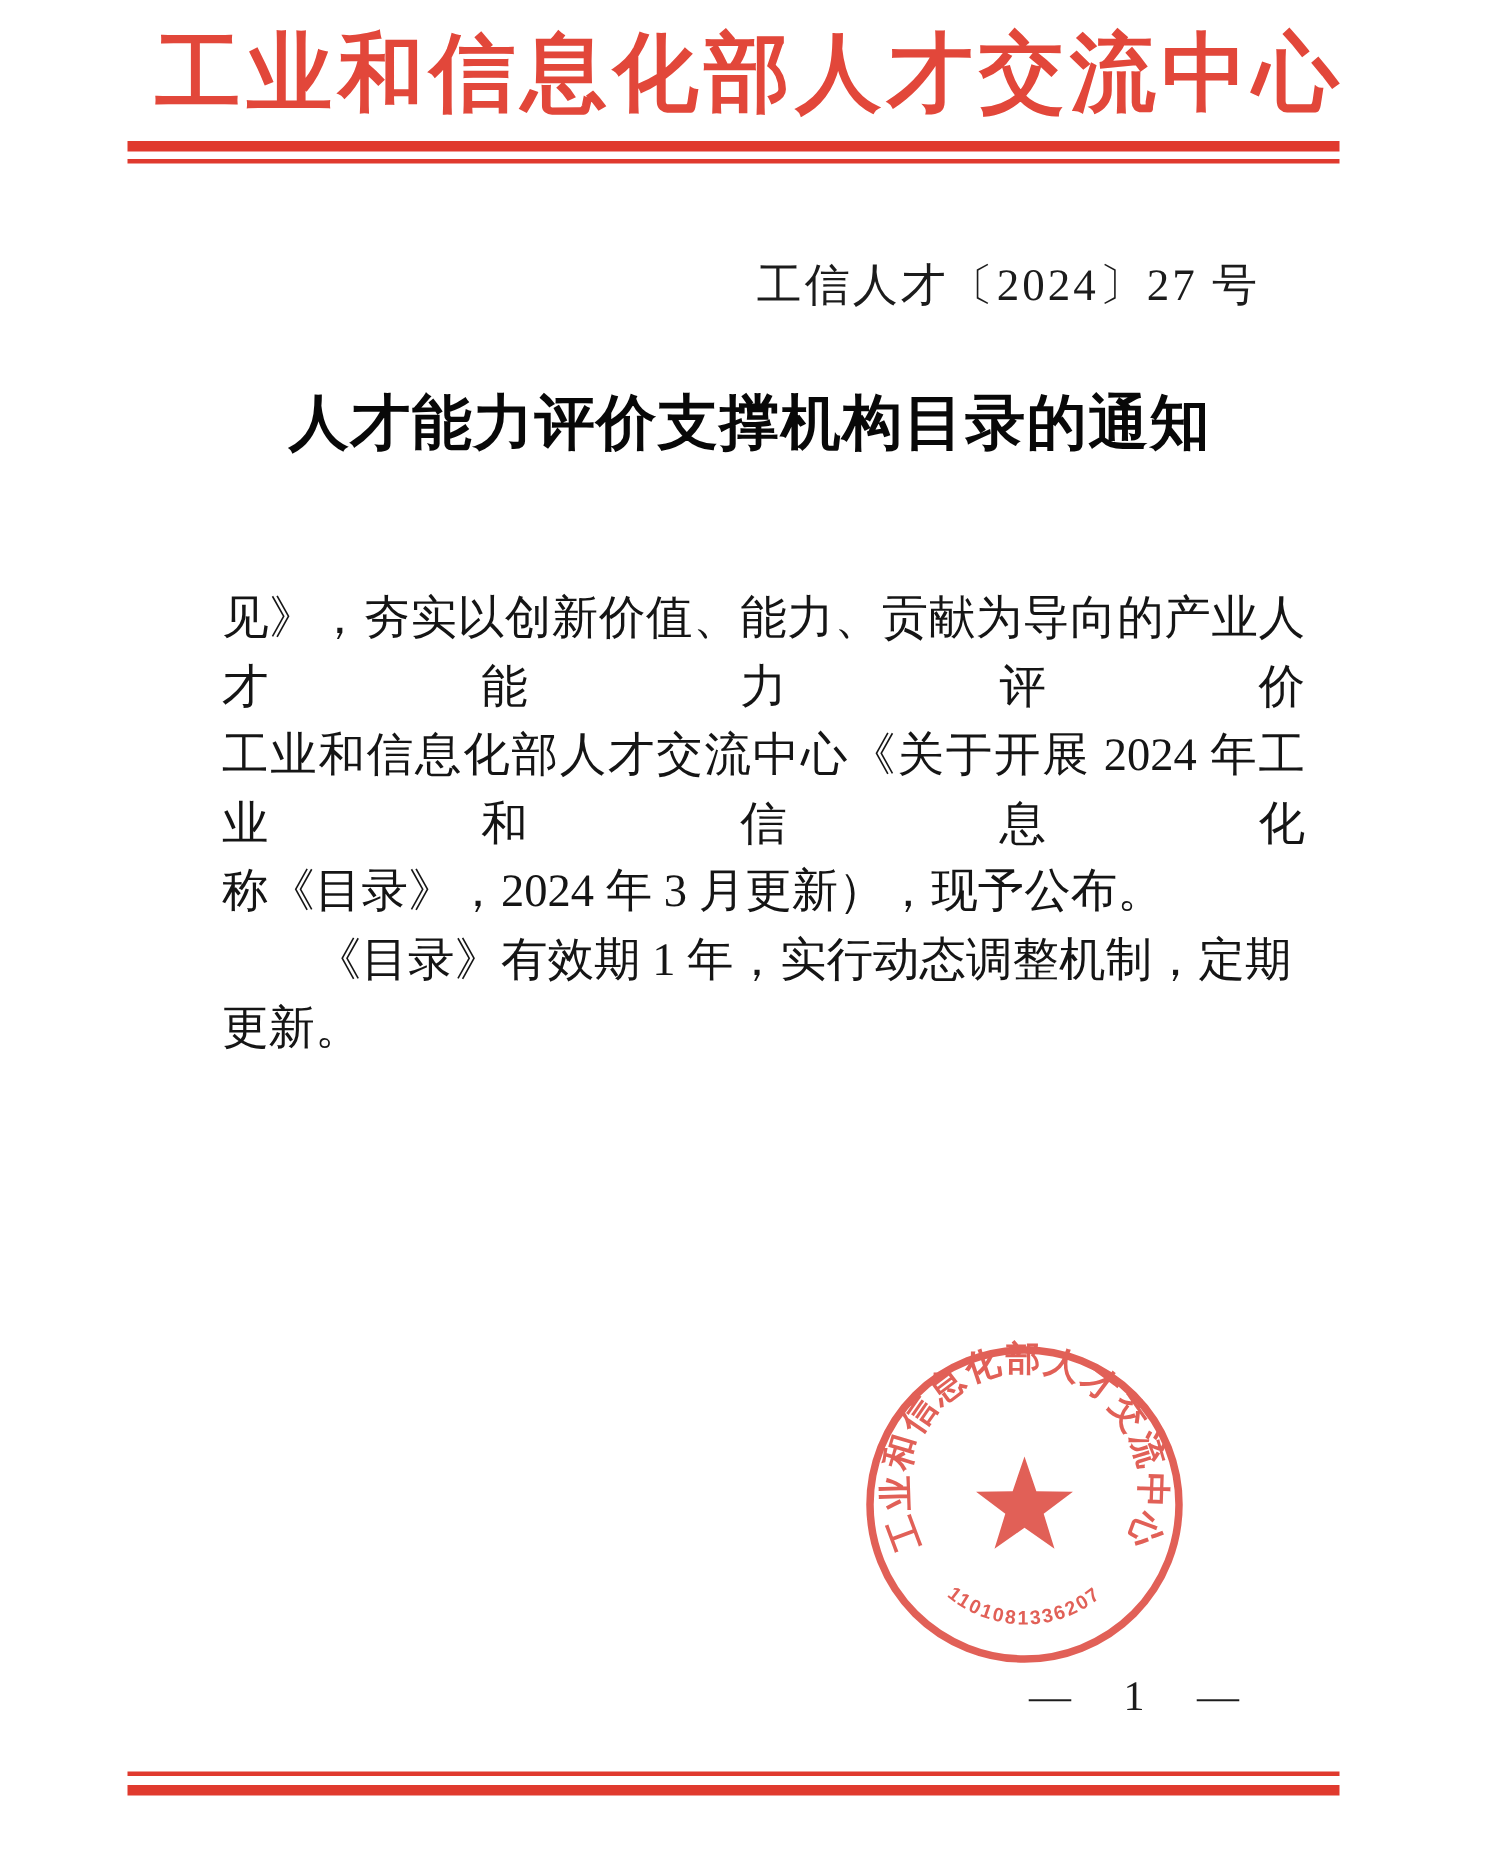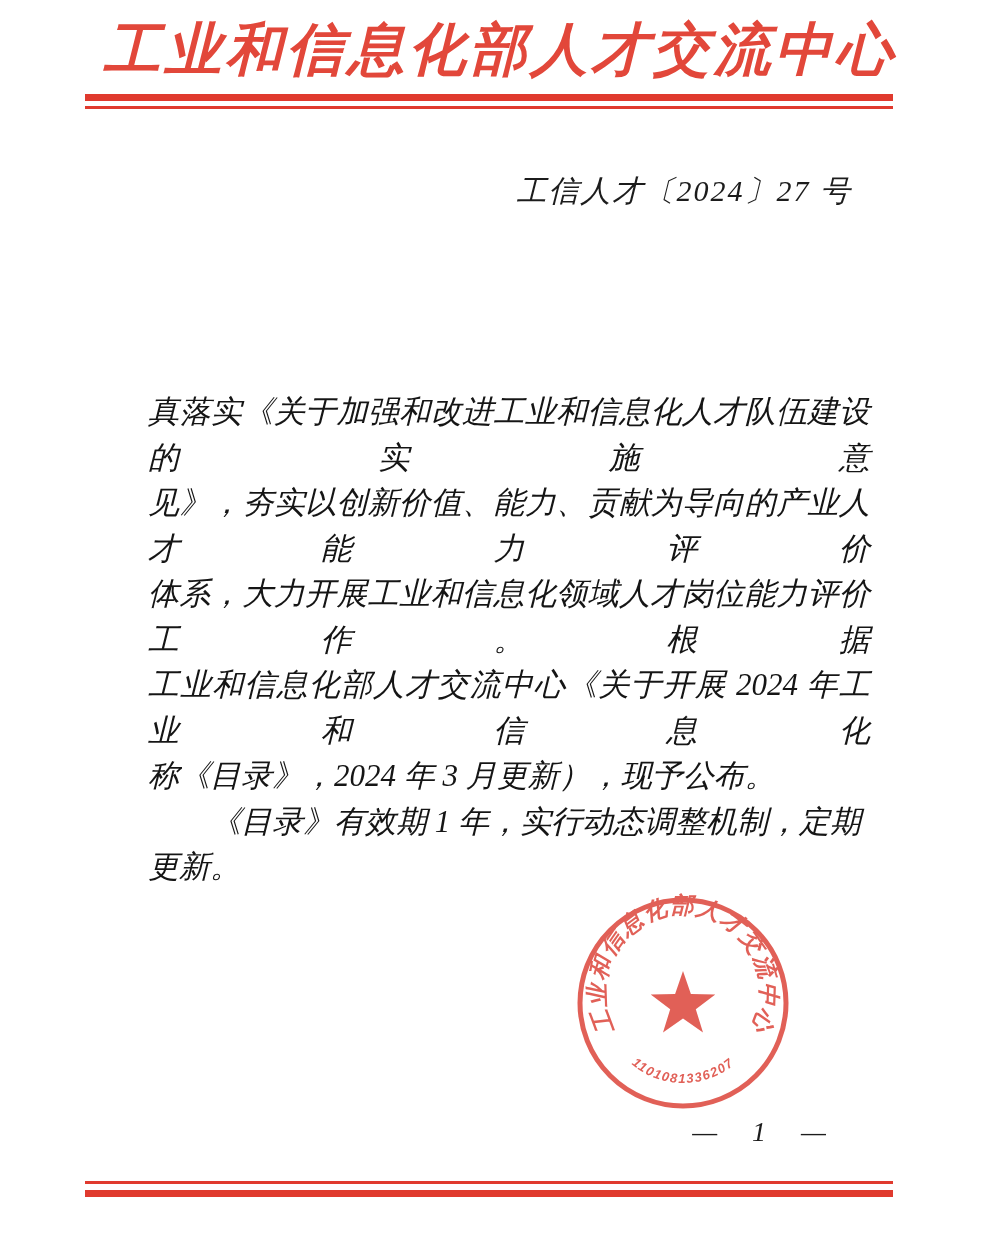--- a/index.html
+++ b/index.html
@@ -4,42 +4,42 @@
 <style>
   html,body{margin:0;padding:0;}
   body{
     width:1000px;height:1235px;
     background:#ffffff;
     position:relative;
     overflow:hidden;
     font-family:"Liberation Serif","DejaVu Serif",serif;
     color:#1c1c1c;
   }
-  .page{position:absolute;inset:0;font-style:italic;}
+  .page{position:absolute;inset:0;}
 
   
   .letterhead{
     position:absolute;top:16px;left:0;width:100%;
     text-align:center;
     font-size:57px;line-height:68px;font-weight:700;
     letter-spacing:4px;
     color:var(--red-header);
   }
   .rule-wrap{position:absolute;left:85px;width:808px;}
   .rule-top{top:94px;}
   .rule-bottom{top:1181px;}
   .bar{width:100%;background:var(--red-line);}
   .bar.thick{height:7px;}
   .bar.thin{height:3px;}
   .rule-top .gap{height:5px;}
   .rule-bottom .gap{height:6px;}
 
   
   .doc-number{
-    position:absolute;top:174px;right:148px;
+    position:absolute;top:174px;right:160px;
     font-size:30px;line-height:34px;white-space:nowrap;
     letter-spacing:2px;
   }
 
   
   .doc-title{
     position:absolute;top:251px;left:0;width:100%;
     text-align:center;font-weight:700;
     font-size:40px;line-height:61px;
     letter-spacing:1px;
@@ -80,28 +80,27 @@
 
   <div class="rule-wrap rule-top">
     <div class="bar thick"></div>
     <div class="gap"></div>
     <div class="bar thin"></div>
   </div>
 
   <div class="doc-number">工信人才〔2024〕27 号</div>
 
   <div class="doc-title">
+    <div>人才能力评价支撑机构目录的通知</div>
   </div>
 
   <div class="body-text">
 
     <div id="body-lines">
-        <div class="line j">真落实《关于加强和改进工业和信息化人才队伍建设的实施意</div>
         <div class="line j">见》，夯实以创新价值、能力、贡献为导向的产业人才能力评价</div>
-        <div class="line j">体系，大力开展工业和信息化领域人才岗位能力评价工作。根据</div>
         <div class="line j">工业和信息化部人才交流中心《关于开展 2024 年工业和信息化</div>
         <div class="line">称《目录》，2024 年 3 月更新），现予公布。</div>
         <div class="line ind">《目录》有效期 1 年，实行动态调整机制，定期更新。</div>
         <div class="line blank"></div>
       </div>
 
   </div>
 
   <svg class="seal" viewBox="0 0 220 220">
     <defs>

